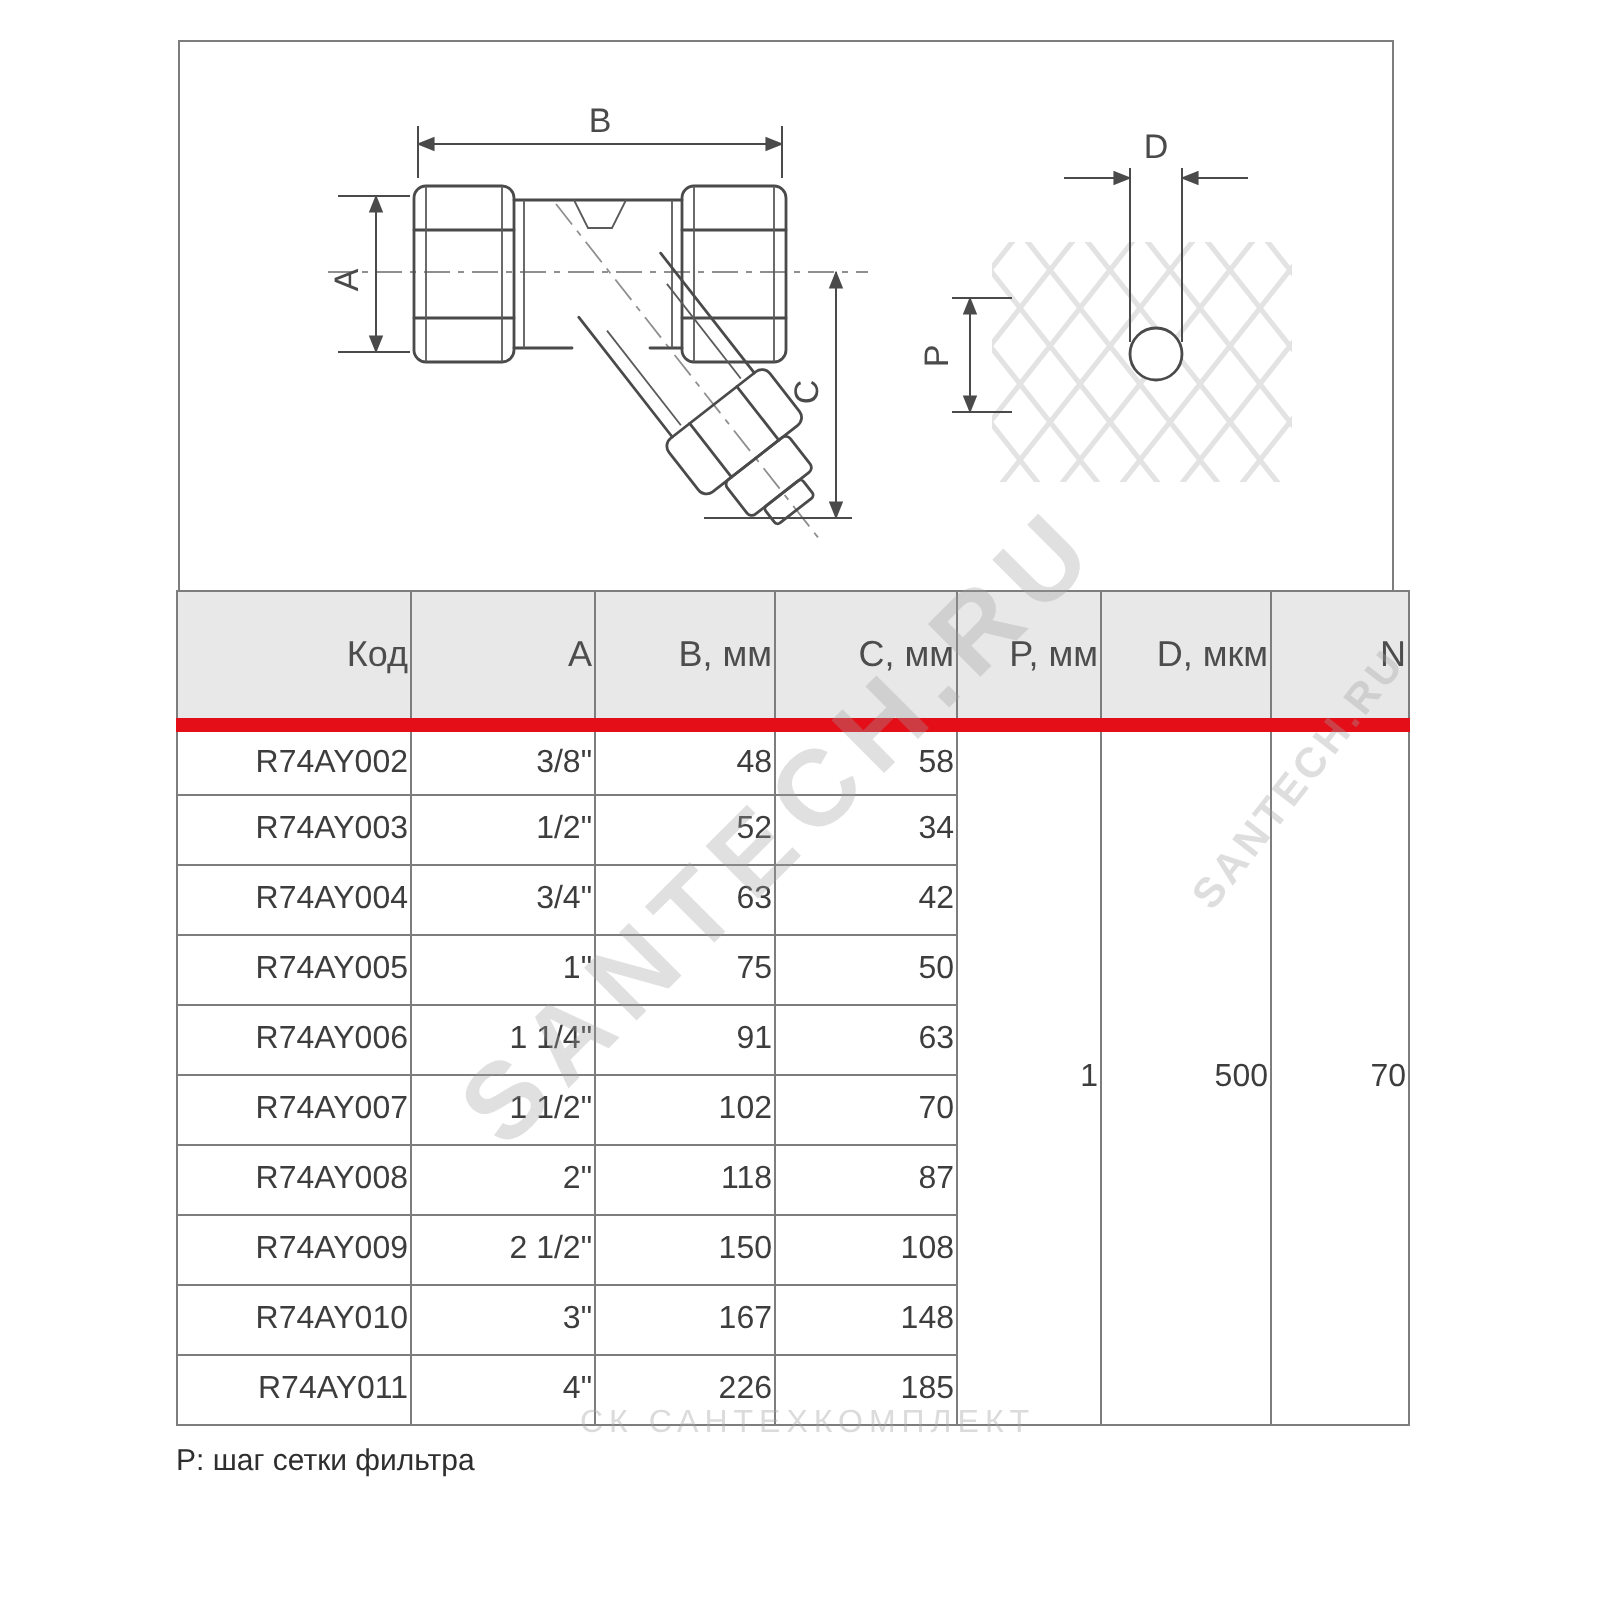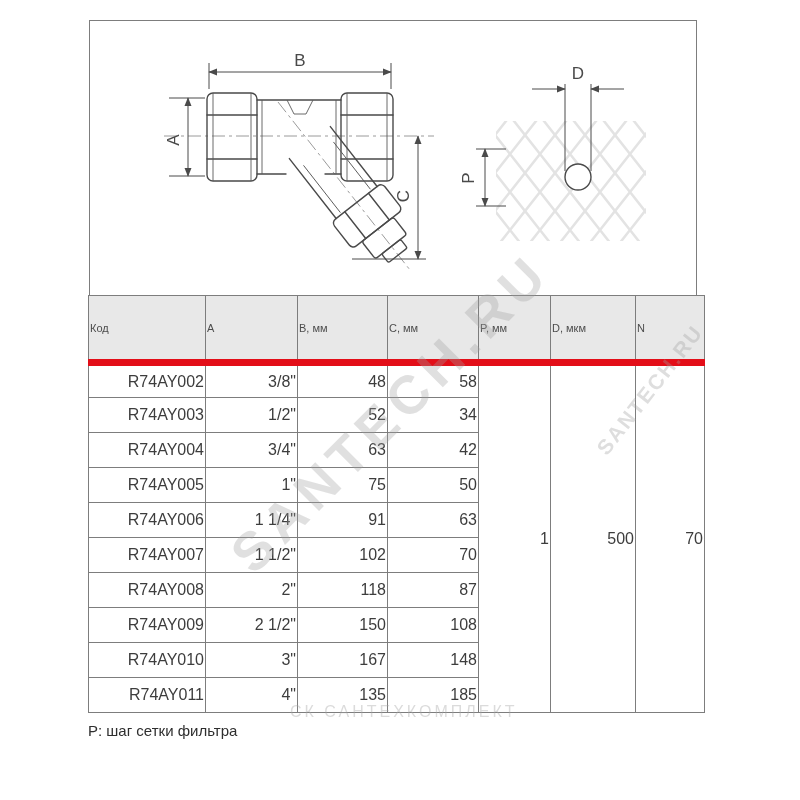--- a/index.html
+++ b/index.html
@@ -18,22 +18,22 @@
   
   table.spec {
     position:absolute; left:88px; top:295px; width:616px;
     border-collapse:collapse; table-layout:fixed;
   }
   table.spec th {
     height:67px; box-sizing:border-box;
     background:#e8e8e8;
     border:1.5px solid #7d7d7d;
     border-bottom:7px solid #e30e18;
-    font-size:11px; font-weight:normal; color:#4d4d4d;
-    text-align:left; vertical-align:middle;
+    font-size:18px; font-weight:normal; color:#4d4d4d;
+    text-align:right; vertical-align:middle;
   }
   table.spec td {
     height:35px; box-sizing:border-box;
     border:1.5px solid #7d7d7d;
     font-size:16px; color:#3d3d3d;
     text-align:right; vertical-align:middle;
     background:transparent;
   }
 
   
@@ -240,21 +240,21 @@
     </tr>
     <tr>
       <td>R74AY010</td>
       <td>3"</td>
       <td>167</td>
       <td>148</td>
     </tr>
     <tr>
       <td>R74AY011</td>
       <td>4"</td>
-      <td>135</td>
+      <td>226</td>
       <td>185</td>
     </tr>
   </tbody>
 </table>
 
 <div class="legend">
   <span>P: шаг сетки фильтра</span>
 </div>
 
 <div class="wm wm-main">SANTECH.RU</div>

